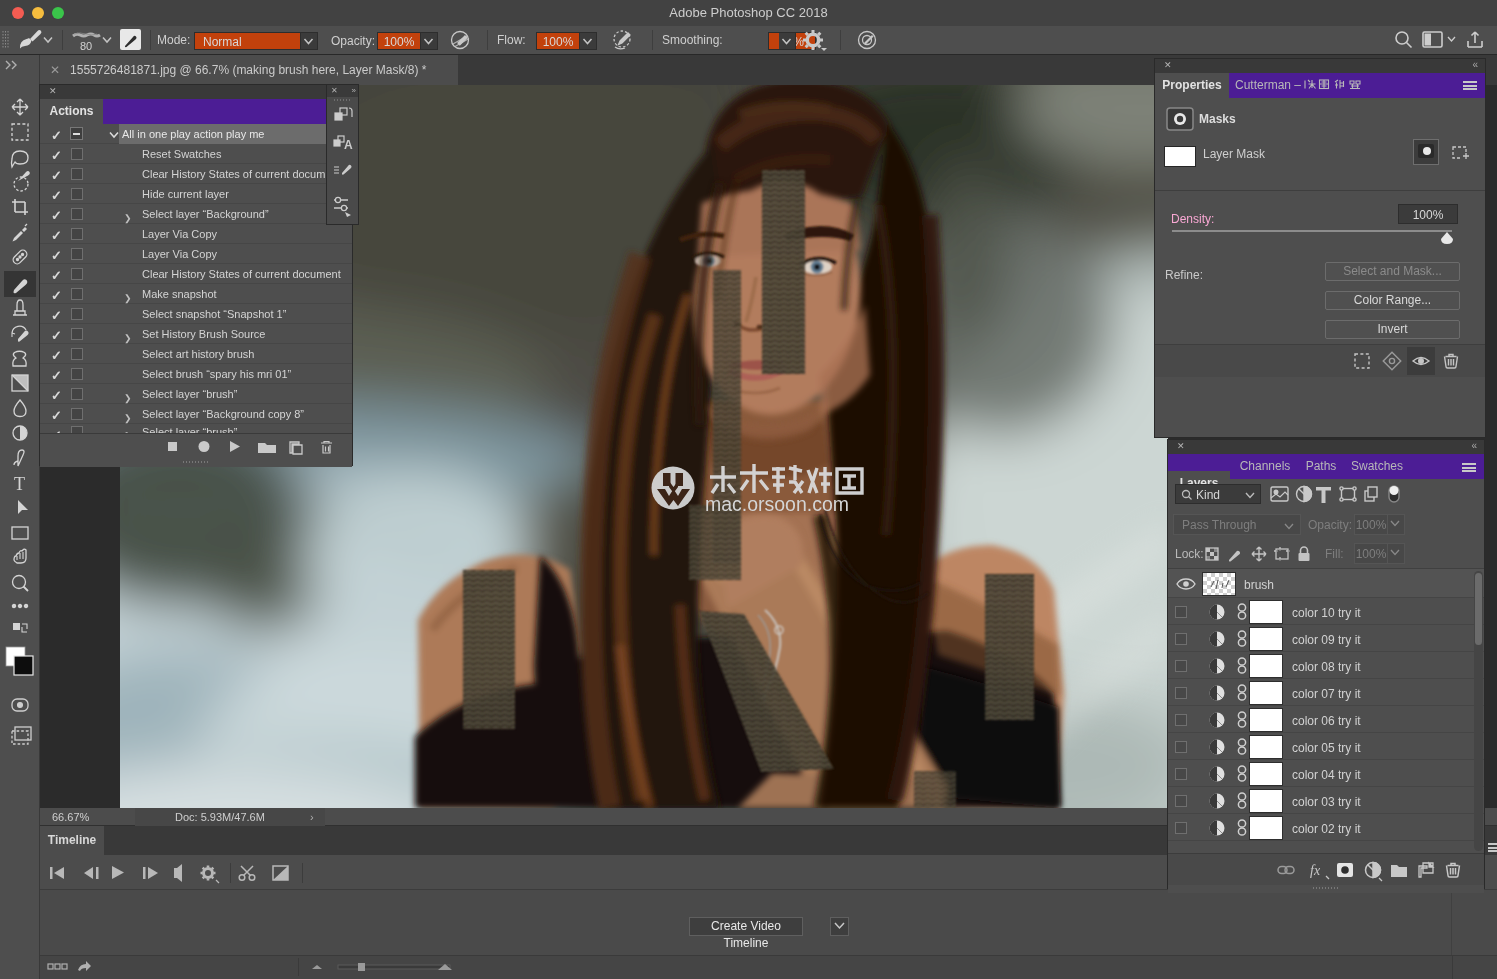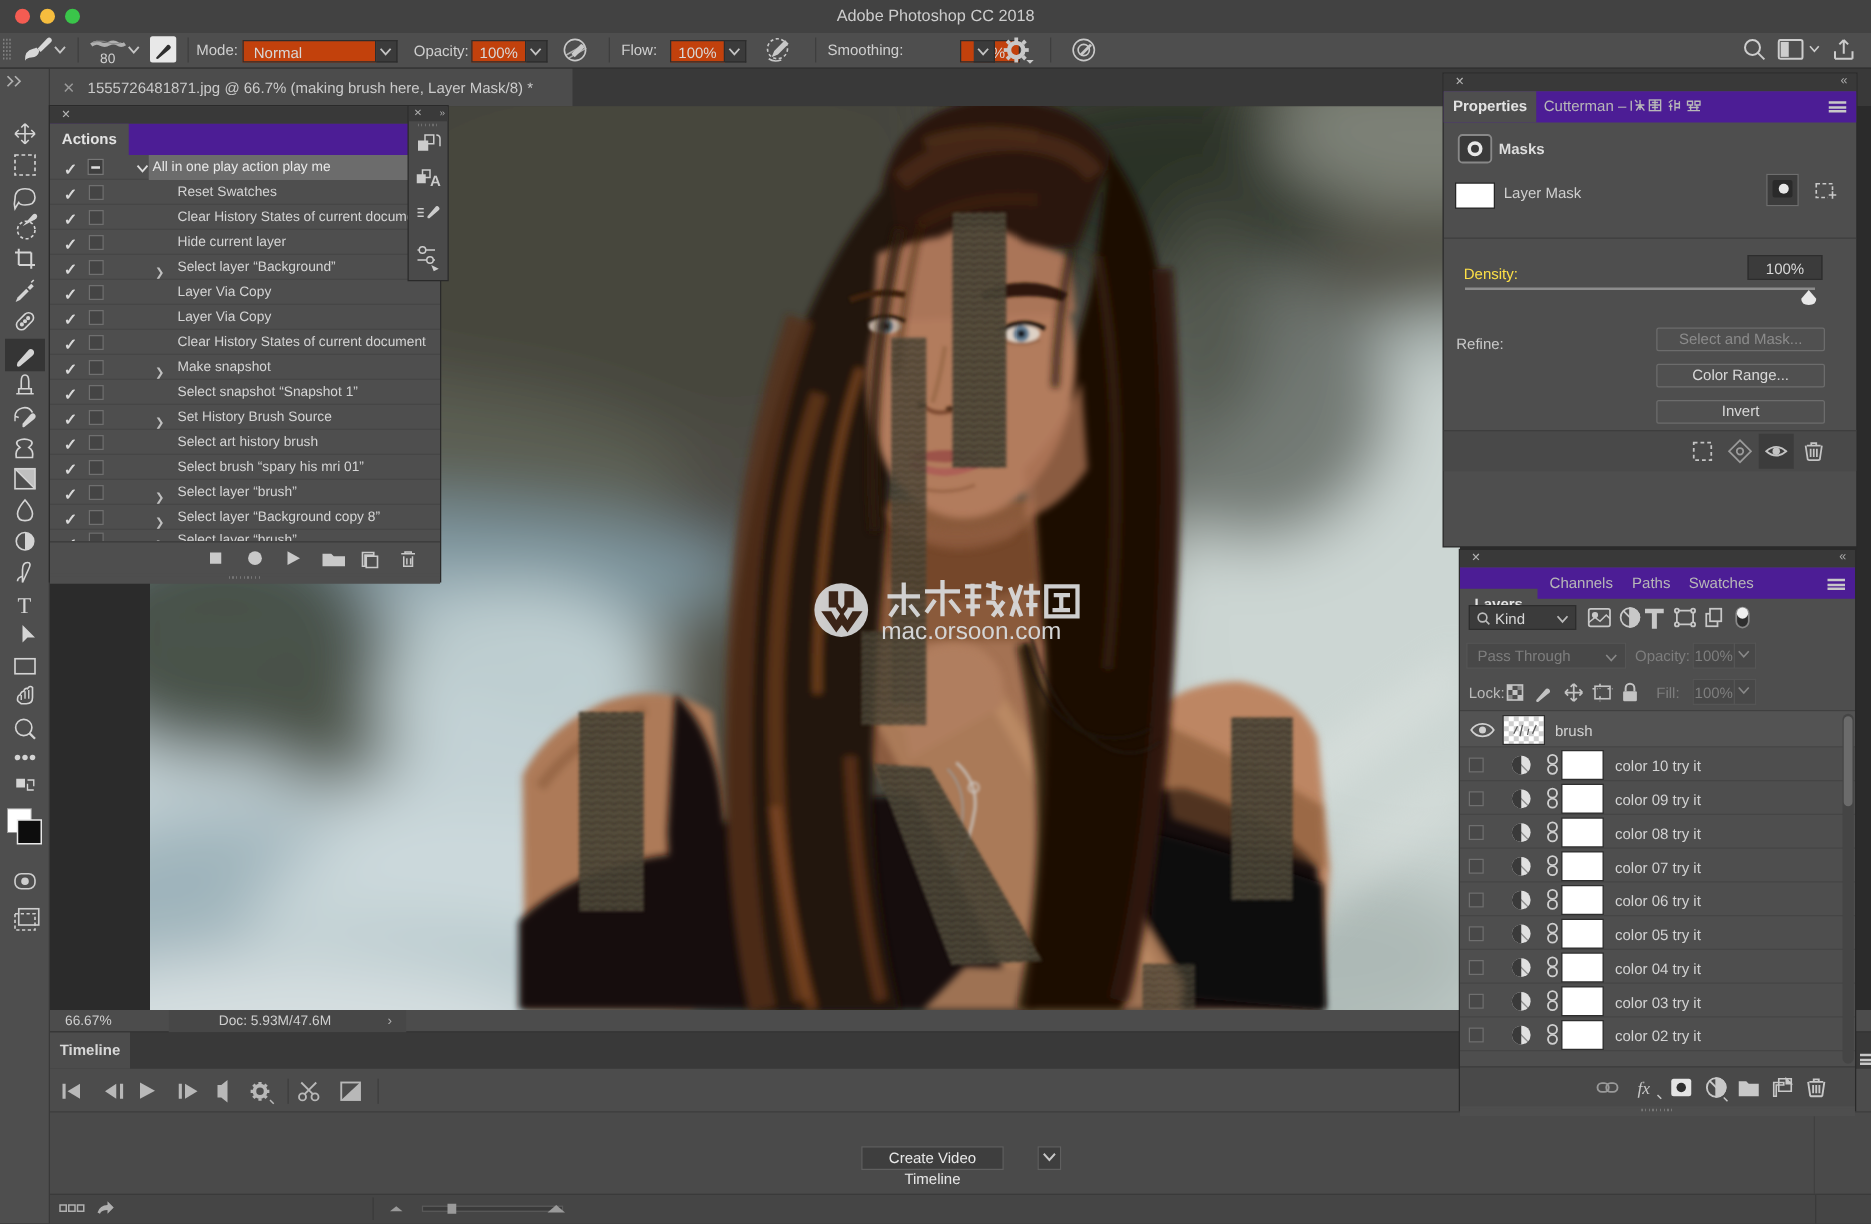--- a/index.html
+++ b/index.html
@@ -692,21 +692,21 @@
       <svg width="22" height="22" style="position:absolute;left:295px;top:1px;">
           <g stroke="#c8c8c8" fill="none" stroke-width="1.3">
             <rect x="3" y="5" width="13" height="11" stroke-dasharray="3,2"></rect>
             <rect x="12" y="10" width="8" height="8" fill="#4e4e4e" stroke="none"></rect>
             <path d="M13 14 h6 M16 11 v6"></path>
           </g>
         </svg>
     </div>
     <div style="height:1px;background:#3e3e3e;"></div>
     <div style="position:relative;height:54px;">
-      <span style="position:absolute;left:16px;top:21px;color:#fde047;font-size:12px;">Density:</span>
+      <span style="position:absolute;left:16px;top:21px;color:#f9a8d4;font-size:12px;">Density:</span>
       <div class="field" style="position:absolute;left:243px;top:13px;width:60px;height:20px;color:#d8d8d8;font-size:12px;text-align:center;padding-top:3px;">100%</div>
       <div style="position:absolute;left:17px;top:39px;width:280px;height:2px;background:#8c8c8c;"></div>
       <svg width="18" height="16" style="position:absolute;left:283px;top:40px;">
           <path d="M9 1 L15 8 Q15 13 9 13 Q3 13 3 8 Z" fill="#e8e8e8"></path>
         </svg>
     </div>
     <div style="position:relative;height:99px;">
       <span style="position:absolute;left:10px;top:23px;color:#c9c9c9;font-size:12px;">Refine:</span>
       <div class="btn" style="top:17px;color:#8b8b8b;">Select and Mask...</div>
       <div class="btn" style="top:46px;">Color Range...</div>

